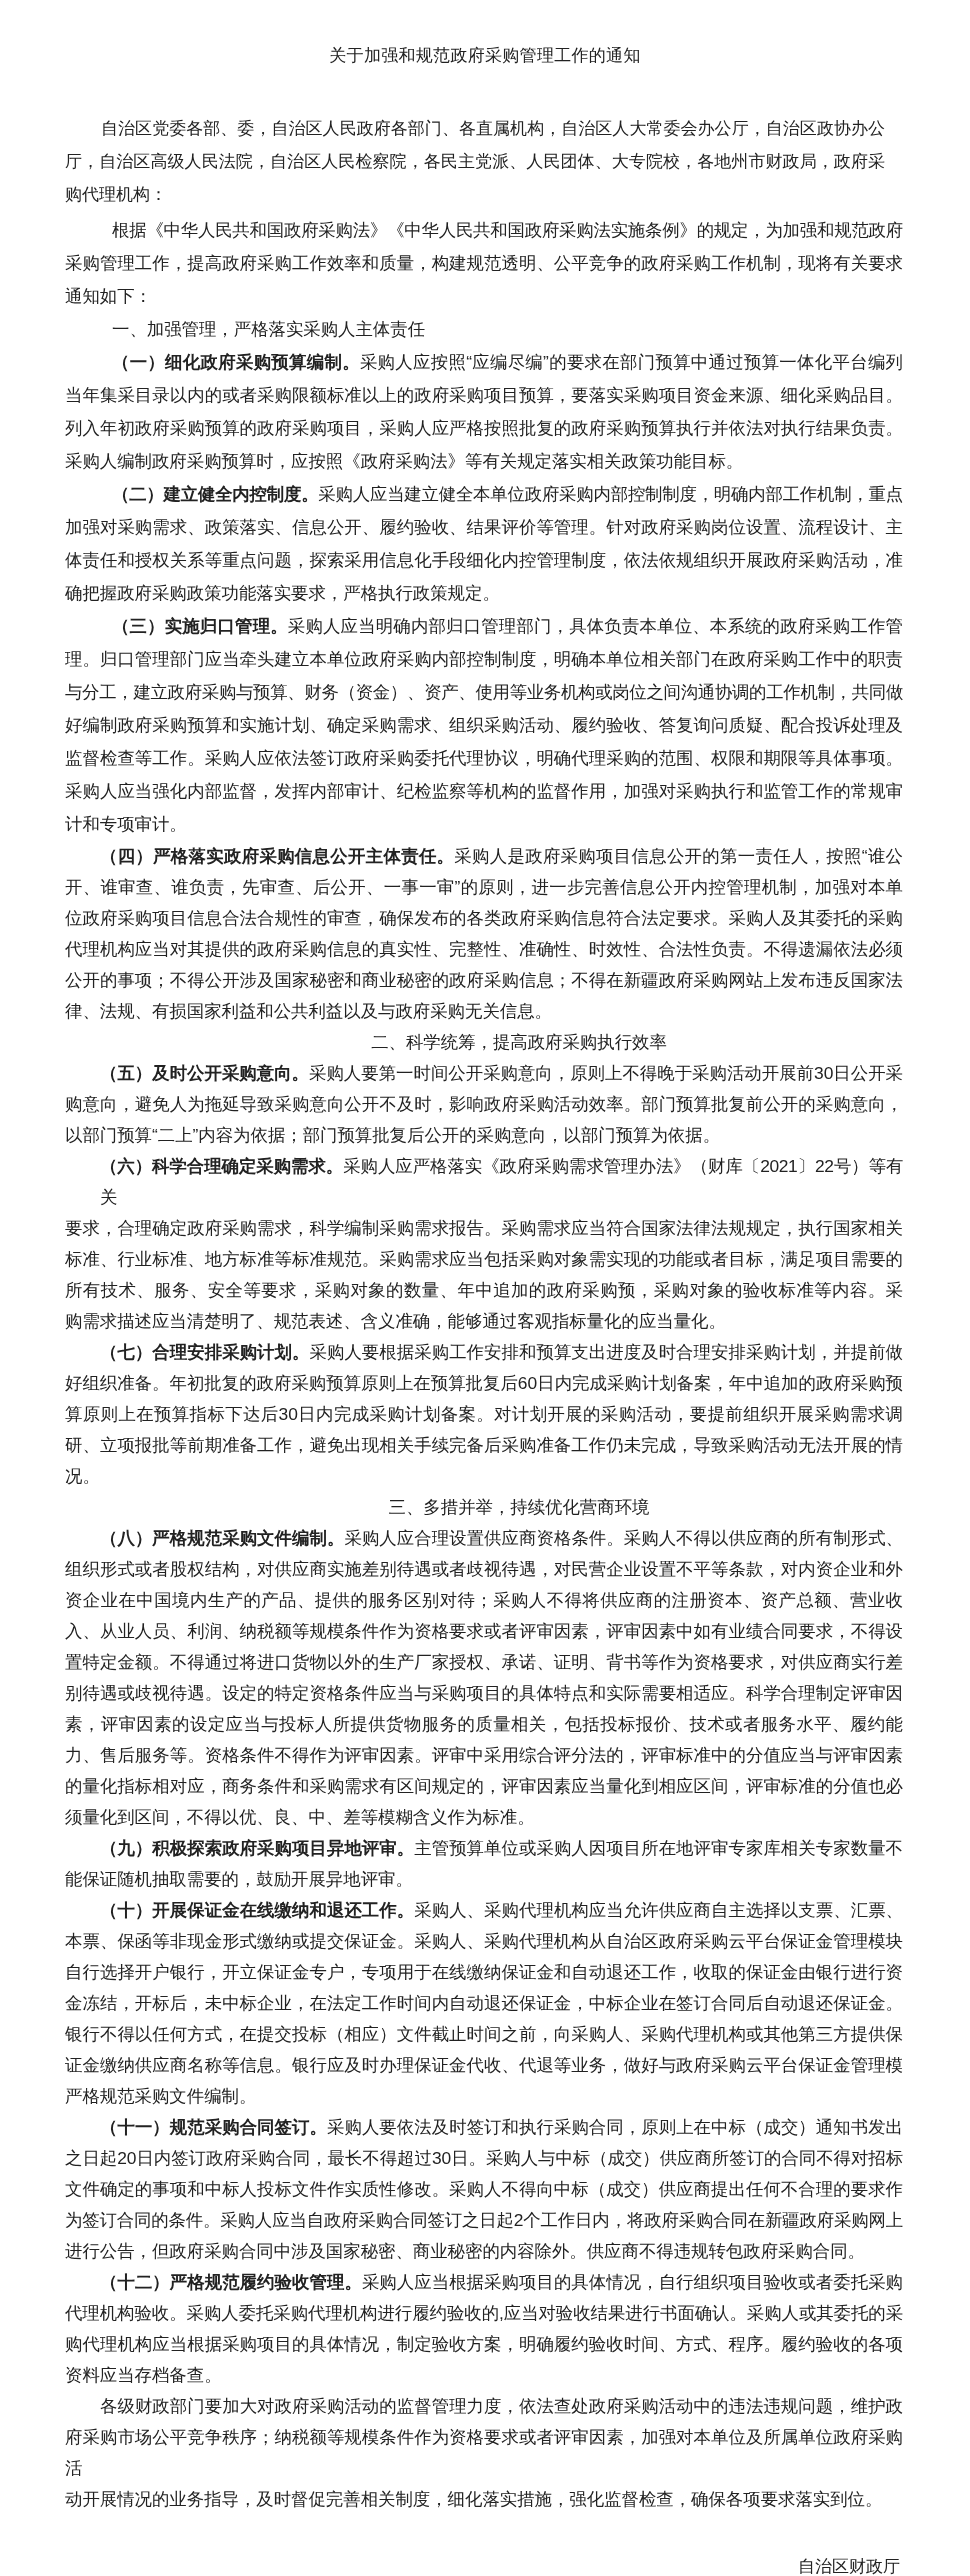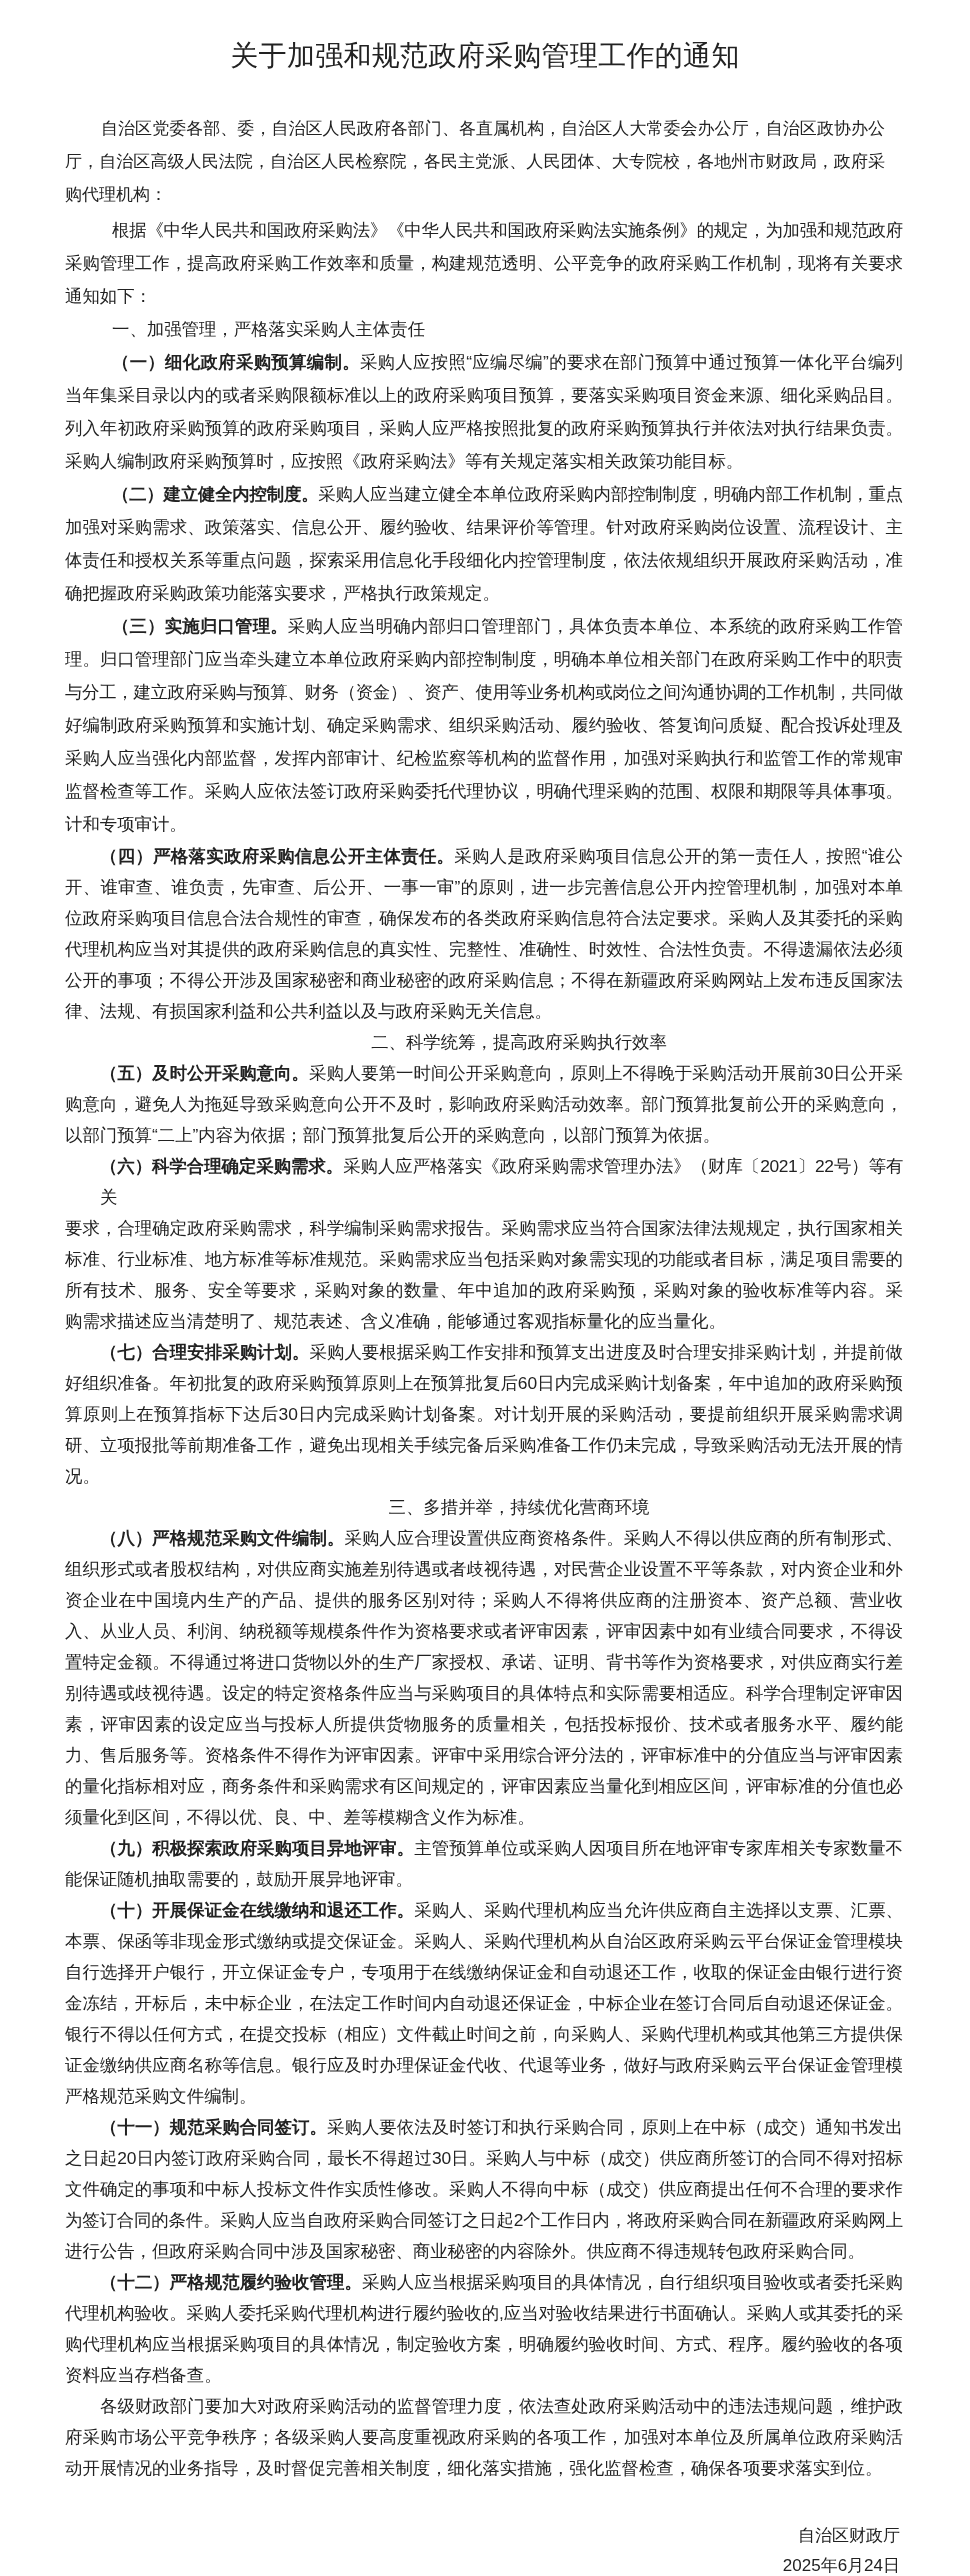--- a/index.html
+++ b/index.html
@@ -8,21 +8,21 @@
     min-height: 2576px;
     font-family: "Liberation Sans", "DejaVu Sans", sans-serif;
     color: #222222;
     overflow-x: hidden;
   }
   .page { position: relative; width: 970px; min-height: 2576px; background: #ffffff; }
   .title {
     margin: 40px 0 0 0;
     height: 32px;
     line-height: 32px;
-    font-size: 28px;
+    font-size: 17px;
     font-weight: normal;
     text-align: center;
     letter-spacing: 0.3px;
   }
   .col { margin-left: 65px; width: 838px; font-size: 17.4px; }
   .addr { width: 820px; font-size: 17px; line-height: 33px; margin-top: 40px; }
   .intro { margin-top: 2.9px; }
   .pa { line-height: 33px; }
   .pb { line-height: 31px; }
   .ln { text-align: left; white-space: normal; }
@@ -74,22 +74,22 @@
       <div class="ln j" style="">加强对采购需求、政策落实、信息公开、履约验收、结果评价等管理。针对政府采购岗位设置、流程设计、主</div>
       <div class="ln j" style="">体责任和授权关系等重点问题，探索采用信息化手段细化内控管理制度，依法依规组织开展政府采购活动，准</div>
       <div class="ln" style="">确把握政府采购政策功能落实要求，严格执行政策规定。</div>
     </div>
 
     <div class="col pa">
       <div class="ln j ind-a" style=""><b class="lead">（三）实施归口管理。</b><span>采购人应当明确内部归口管理部门，具体负责本单位、本系统的政府采购工作管</span></div>
       <div class="ln j" style="">理。归口管理部门应当牵头建立本单位政府采购内部控制制度，明确本单位相关部门在政府采购工作中的职责</div>
       <div class="ln j" style="letter-spacing: -0.3px;">与分工，建立政府采购与预算、财务（资金）、资产、使用等业务机构或岗位之间沟通协调的工作机制，共同做</div>
       <div class="ln j" style="">好编制政府采购预算和实施计划、确定采购需求、组织采购活动、履约验收、答复询问质疑、配合投诉处理及</div>
+      <div class="ln j" style="">监督检查等工作。采购人应依法签订政府采购委托代理协议，明确代理采购的范围、权限和期限等具体事项。</div>
       <div class="ln j" style="">采购人应当强化内部监督，发挥内部审计、纪检监察等机构的监督作用，加强对采购执行和监管工作的常规审</div>
-      <div class="ln j" style="">监督检查等工作。采购人应依法签订政府采购委托代理协议，明确代理采购的范围、权限和期限等具体事项。</div>
       <div class="ln" style="">计和专项审计。</div>
     </div>
 
     <div class="col pb">
       <div class="ln j ind-b" style=""><b class="lead">（四）严格落实政府采购信息公开主体责任。</b><span>采购人是政府采购项目信息公开的第一责任人，按照“谁公</span></div>
       <div class="ln j" style="">开、谁审查、谁负责，先审查、后公开、一事一审”的原则，进一步完善信息公开内控管理机制，加强对本单</div>
       <div class="ln j" style="">位政府采购项目信息合法合规性的审查，确保发布的各类政府采购信息符合法定要求。采购人及其委托的采购</div>
       <div class="ln j" style="">代理机构应当对其提供的政府采购信息的真实性、完整性、准确性、时效性、合法性负责。不得遗漏依法必须</div>
       <div class="ln j" style="">公开的事项；不得公开涉及国家秘密和商业秘密的政府采购信息；不得在新疆政府采购网站上发布违反国家法</div>
       <div class="ln" style="">律、法规、有损国家利益和公共利益以及与政府采购无关信息。</div>
@@ -164,21 +164,21 @@
     <div class="col pb">
       <div class="ln j ind-b" style=""><b class="lead">（十二）严格规范履约验收管理。</b><span>采购人应当根据采购项目的具体情况，自行组织项目验收或者委托采购</span></div>
       <div class="ln j" style="letter-spacing: -0.1px;">代理机构验收。采购人委托采购代理机构进行履约验收的,应当对验收结果进行书面确认。采购人或其委托的采</div>
       <div class="ln j" style="">购代理机构应当根据采购项目的具体情况，制定验收方案，明确履约验收时间、方式、程序。履约验收的各项</div>
       <div class="ln" style="">资料应当存档备查。</div>
     </div>
   </section>
 
   <div class="col pb">
     <div class="ln j ind-b" style="">各级财政部门要加大对政府采购活动的监督管理力度，依法查处政府采购活动中的违法违规问题，维护政</div>
-    <div class="ln j" style="">府采购市场公平竞争秩序；各级采购人要高度重视政府采购的各项工作，加强对本单位及所属单位政府采购活</div>
+    <div class="ln j" style="">府采购市场公平竞争秩序；纳税额等规模条件作为资格要求或者评审因素，加强对本单位及所属单位政府采购活</div>
     <div class="ln" style="">动开展情况的业务指导，及时督促完善相关制度，细化落实措施，强化监督检查，确保各项要求落实到位。</div>
   </div>
 
   <div class="sig">
     <div>自治区财政厅</div>
     <div>2025年6月24日</div>
   </div>
 
 </div>
 

